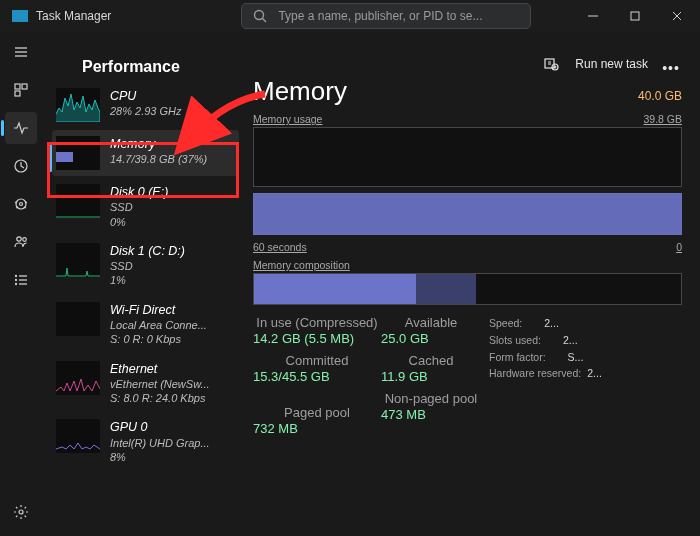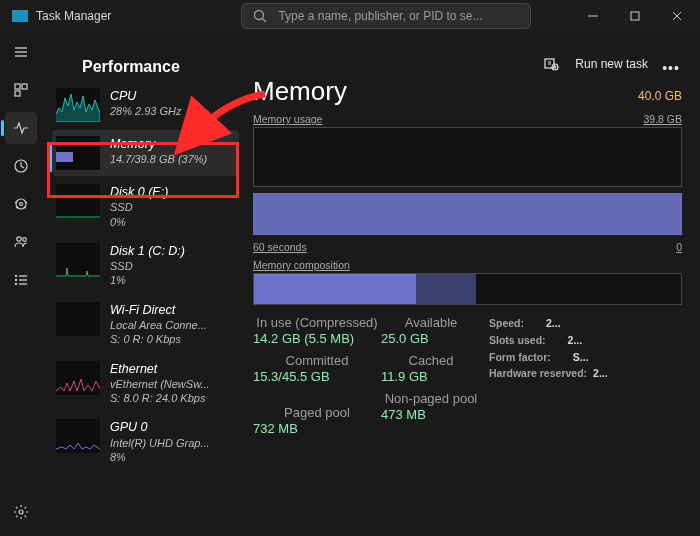--- a/index.html
+++ b/index.html
@@ -51,21 +51,21 @@
   .usagegraph .fill { position:absolute; left:0; top:0; bottom:0; width:100%; background:#6b74c8; opacity:0.92; }
   .compgraph { border: 1px solid #474747; height: 32px; background: #111; margin-top: 2px; display:flex; }
   .compA { background:#6b74c8; width:38%; }
   .compB { background:#3a3f6b; width:14%; }
   .statsrow { display: flex; margin-top: 10px; gap: 0; }
   .statcol { display: flex; flex-direction: column; gap: 1px; }
   .statcol .sl { font-size: 13px; color: #9e9e9e; text-align: center; }
   .statcol .sv { font-size: 13px; color: #86efac; }
   .wcol1 { width: 128px; }
   .wcol2 { width: 100px; }
-  .rightmeta { font-size: 10.5px; color: #a2a2a2; line-height: 1.6; font-weight: bold; }
+  .rightmeta { font-size: 10.5px; color: #a2a2a2; line-height: 1.6; }
   .rightmeta .rv { color: #d8d8d8; margin-left: 22px; }
 
   .icnsvg { width:16px; height:16px; display:block; }
 
   
   .annot-box { position:absolute; border:3px solid #ff2a2a; pointer-events:none; }
   .annot-arrow { position:absolute; pointer-events:none; }
 
   
   .thumb svg { position:absolute; inset:0; }

